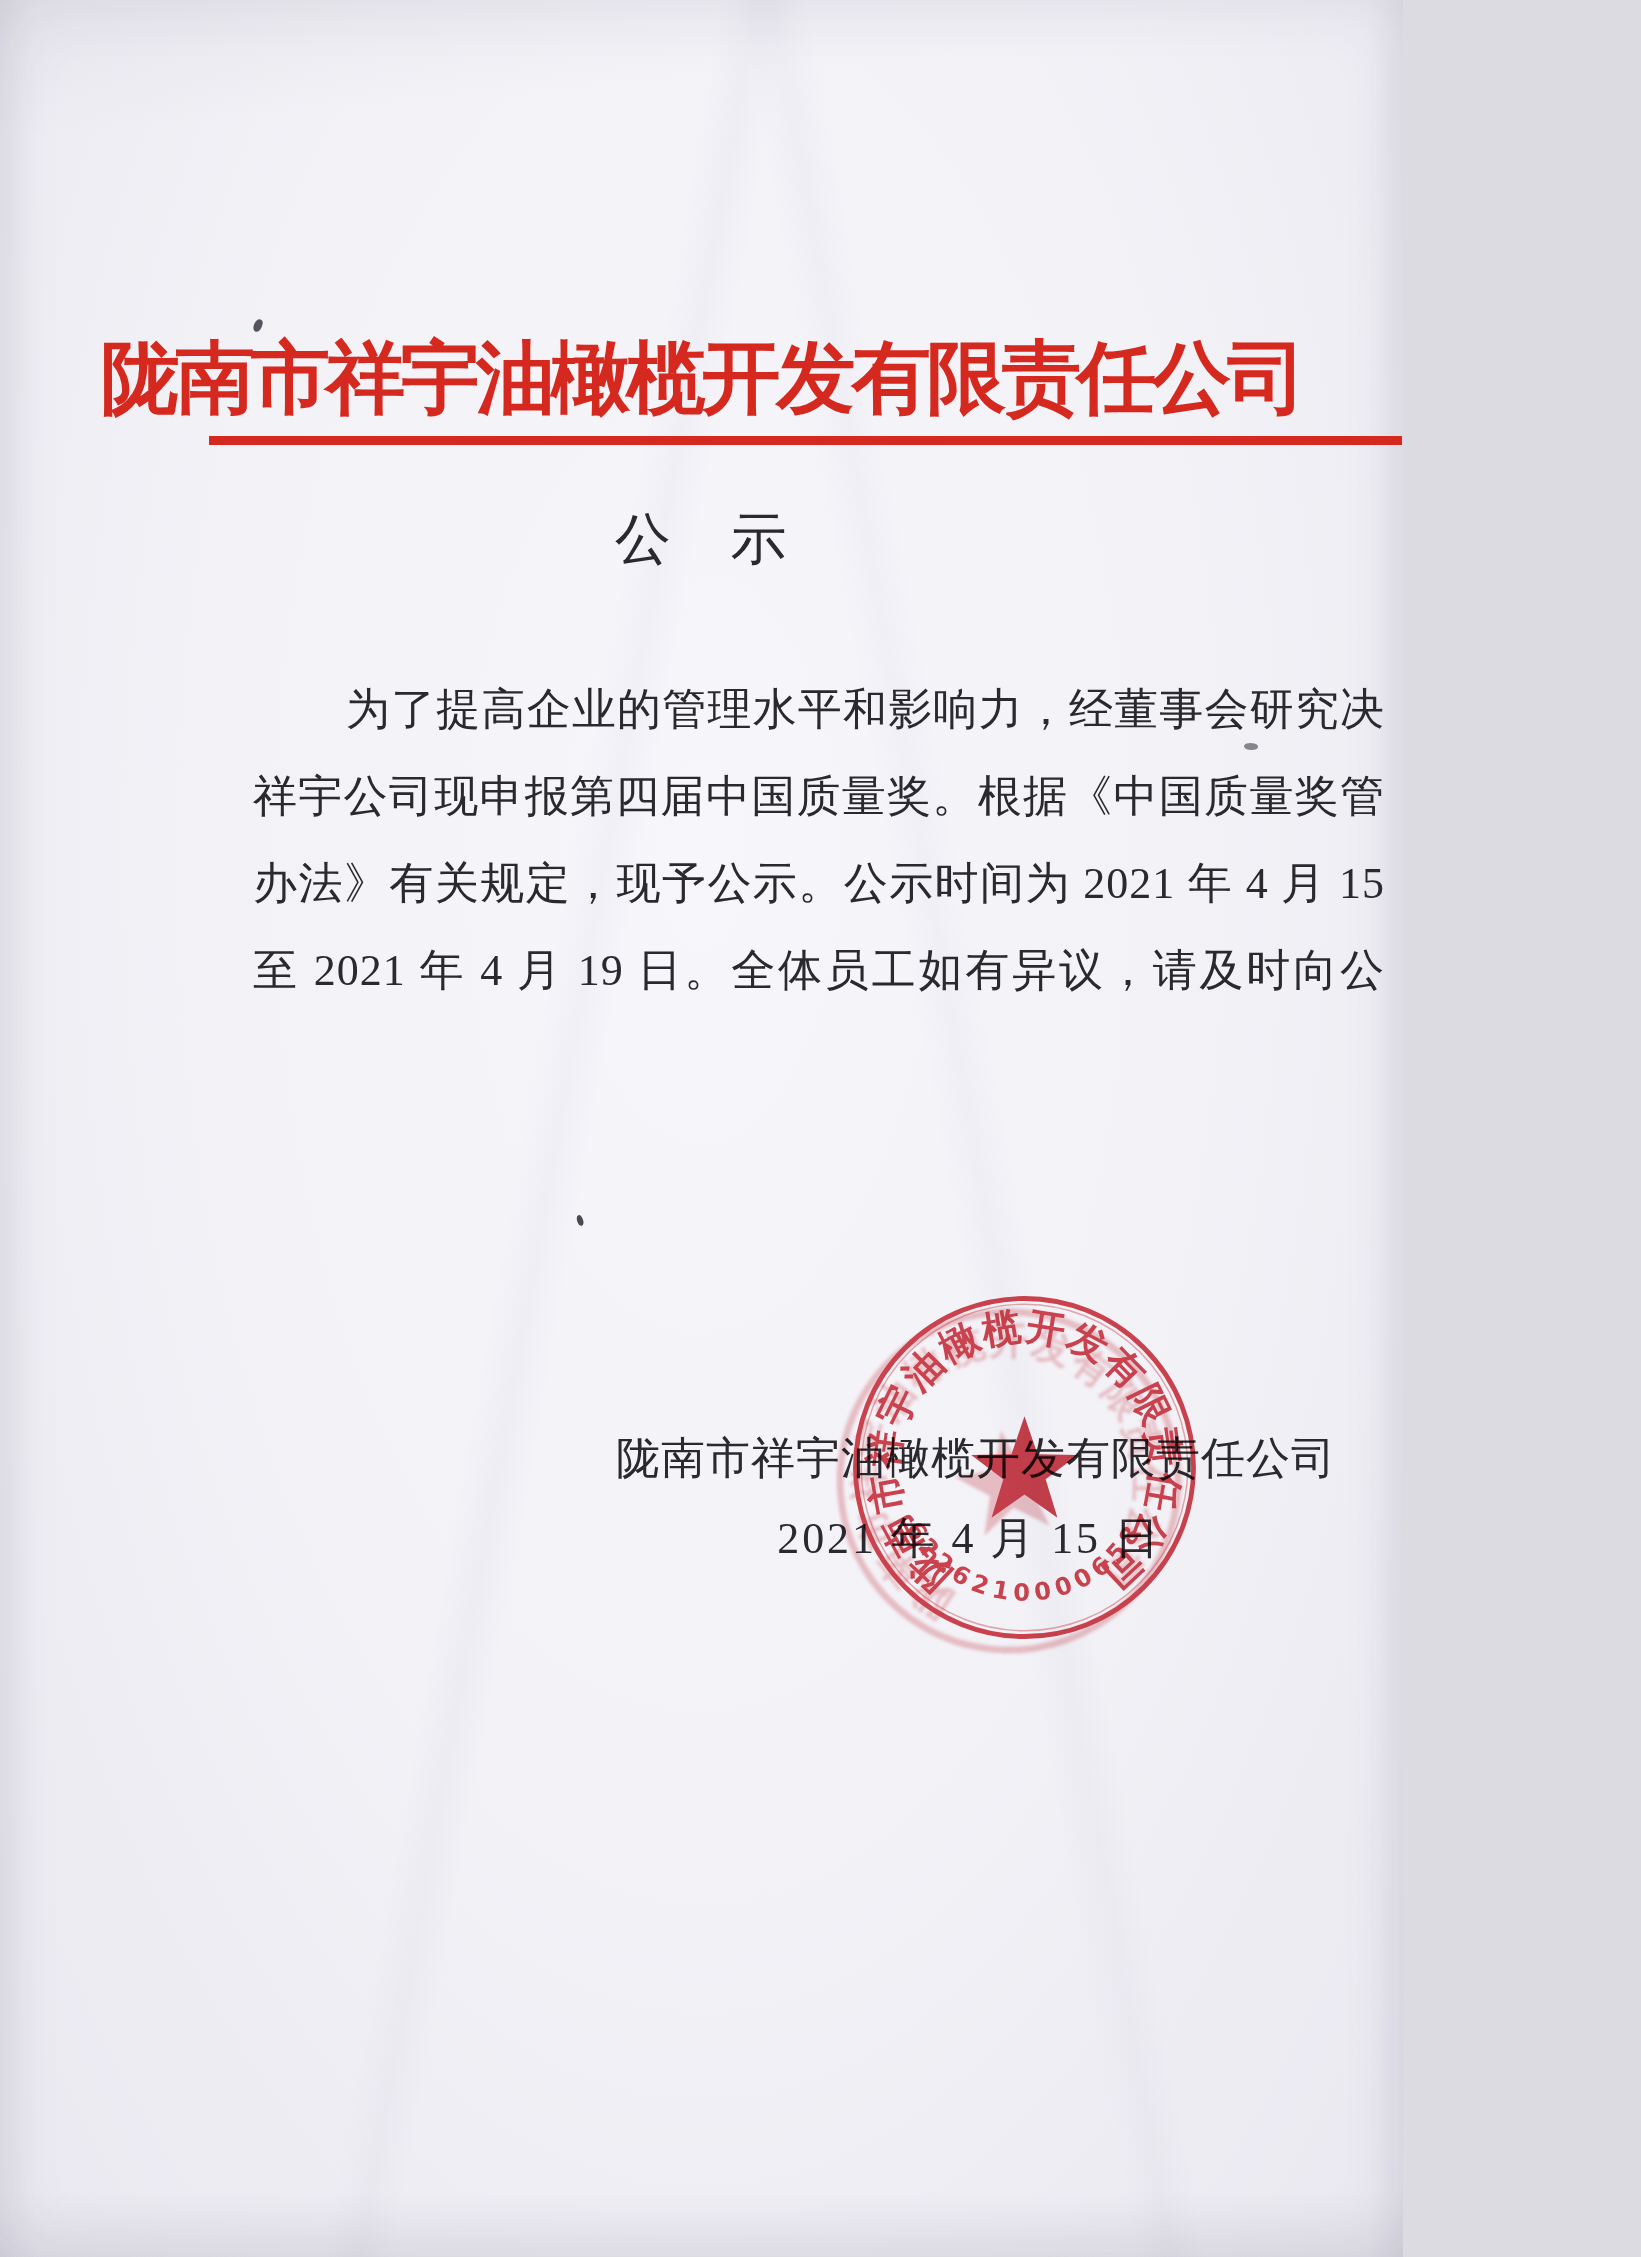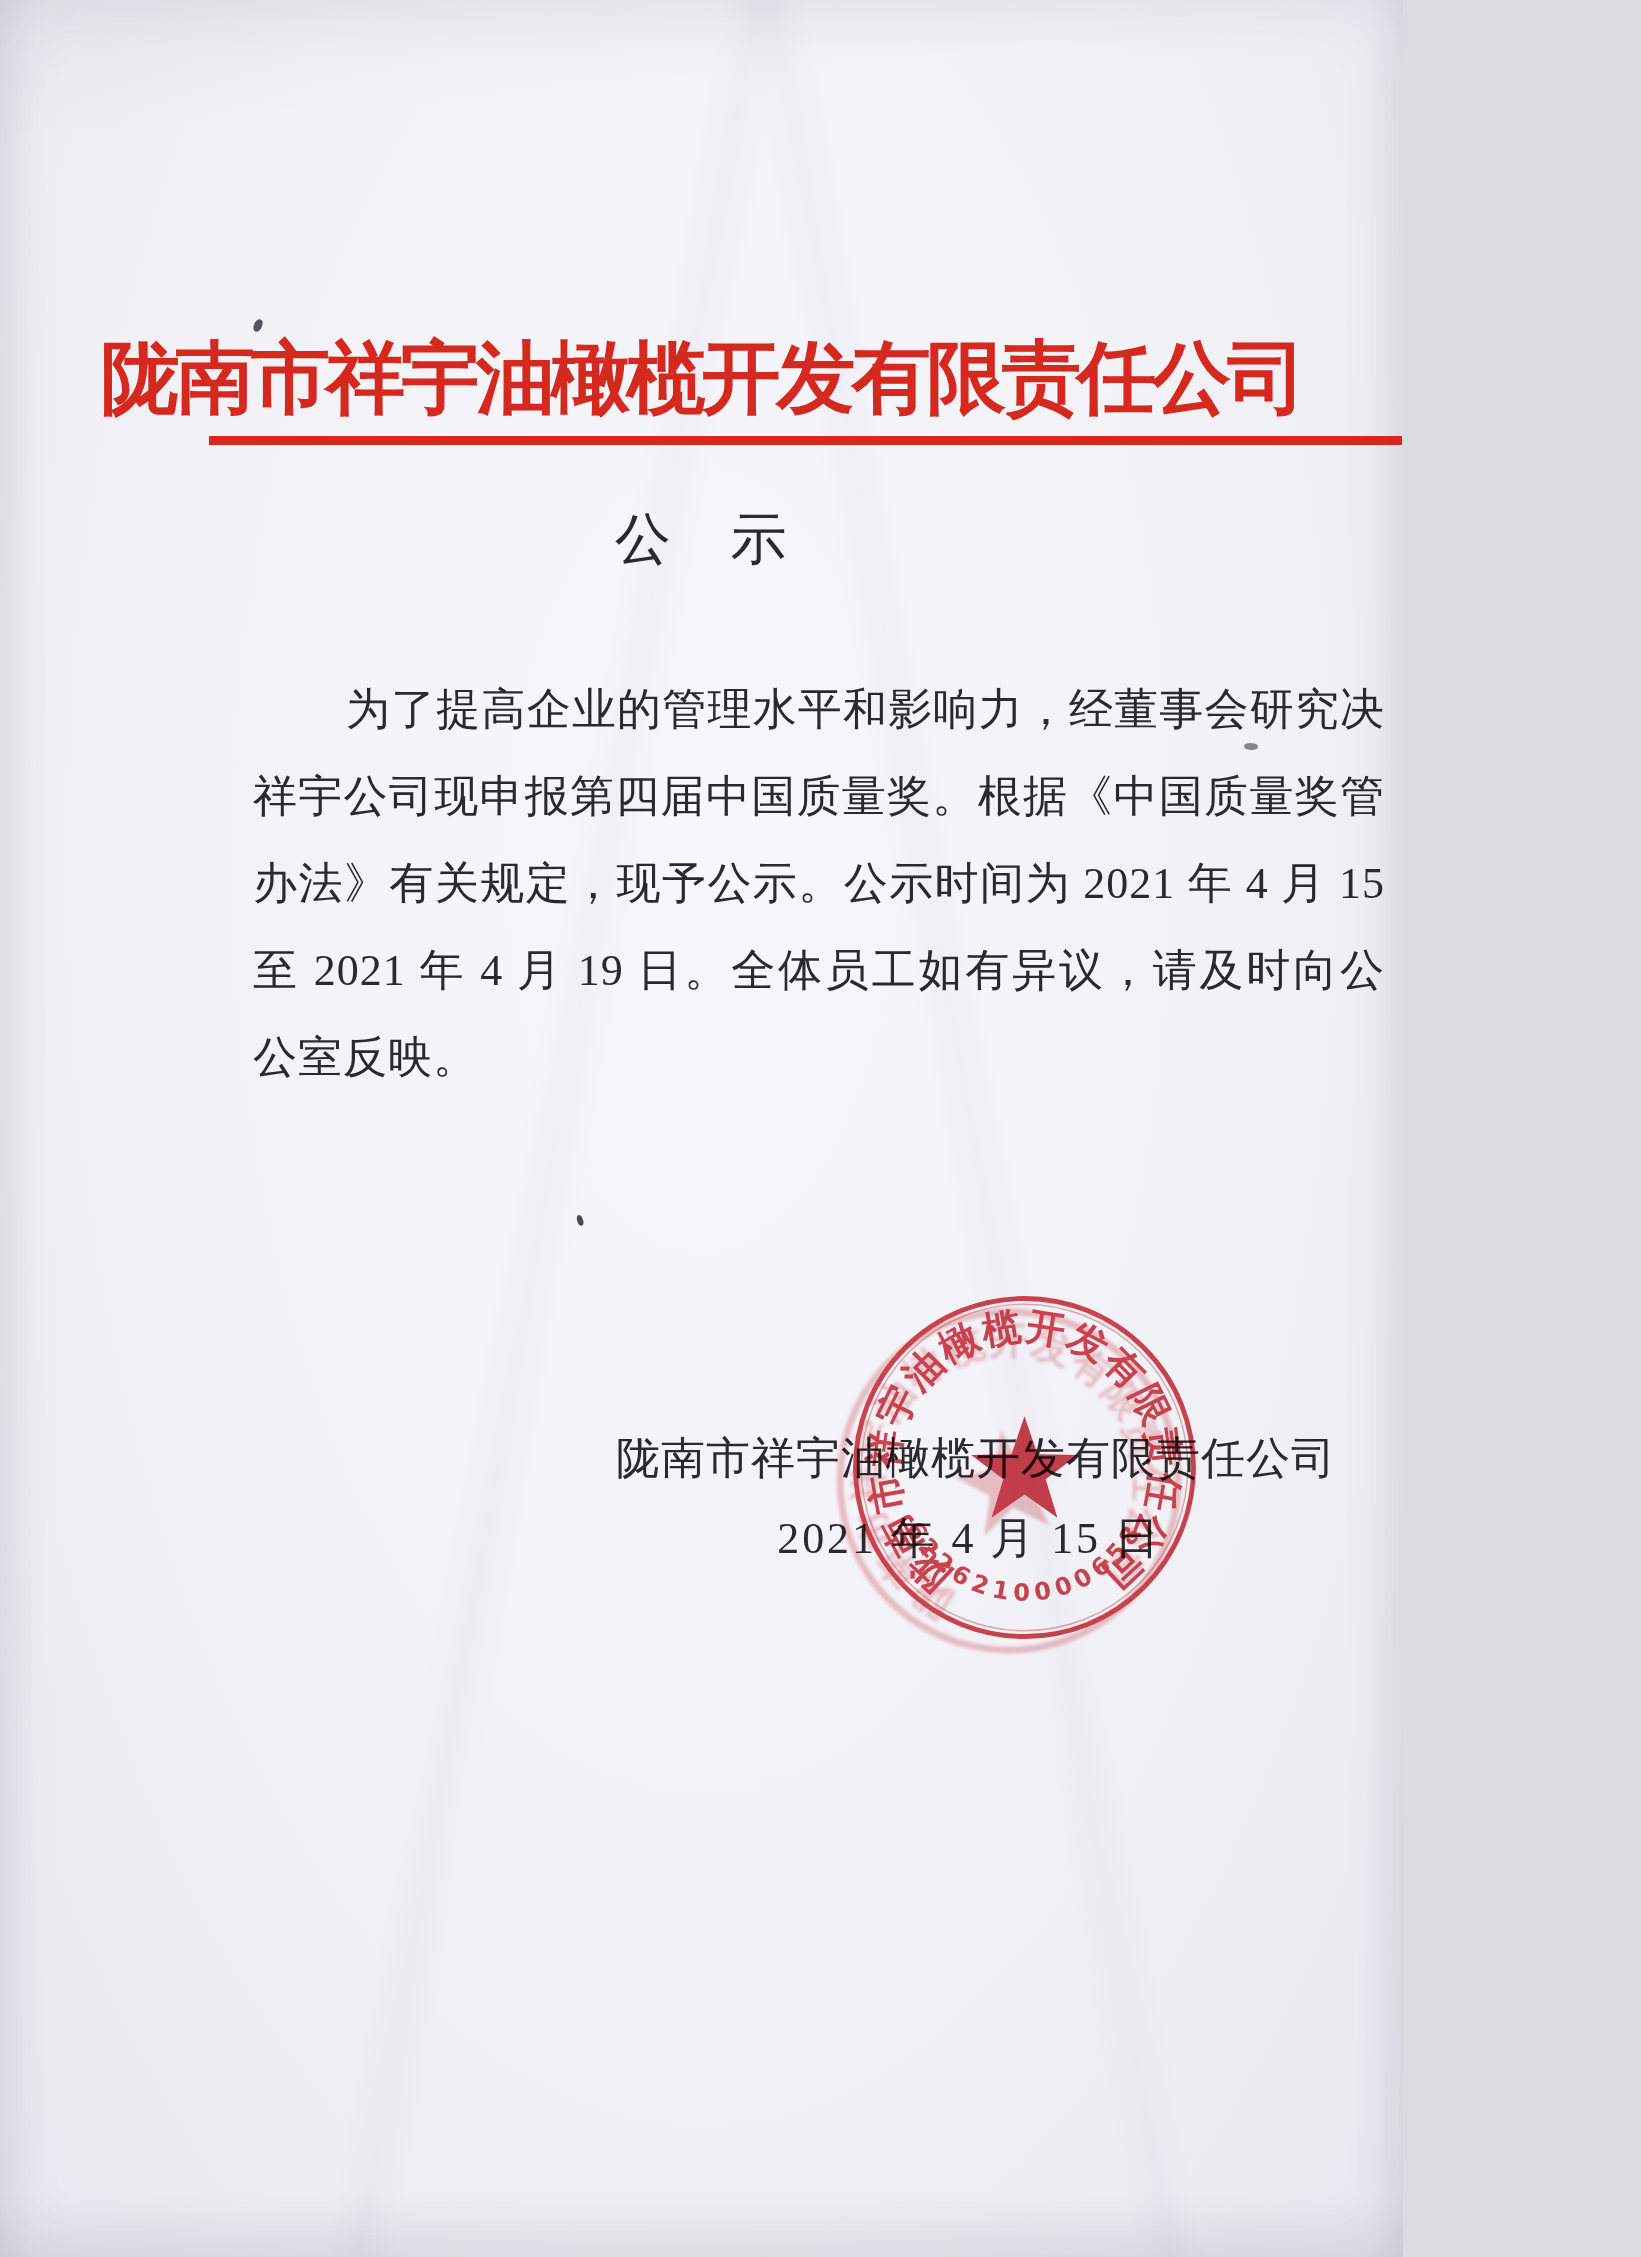--- a/index.html
+++ b/index.html
@@ -90,21 +90,20 @@
 
   <div class="title-underline"></div>
 
   <div class="notice-heading">公　示</div>
 
   <div class="notice-body">
     <div class="notice-line indent fill">为了提高企业的管理水平和影响力，经董事会研究决定，</div>
     <div class="notice-line fill">祥宇公司现申报第四届中国质量奖。根据《中国质量奖管理</div>
     <div class="notice-line fill">办法》有关规定，现予公示。公示时间为 2021 年 4 月 15 日</div>
     <div class="notice-line fill">至 2021 年 4 月 19 日。全体员工如有异议，请及时向公司办</div>
-    <div class="notice-line">公室反映。</div>
   </div>
 
   <div class="sign-block">
     <div class="signer">陇南市祥宇油橄榄开发有限责任公司</div>
     <div class="sign-date">2021 年 4 月 15 日</div>
   </div>
 
   <svg class="seal" viewBox="0 0 440 440">
     <defs>
       <path id="sealTopArc" d="M 220 352 A 132 132 0 1 1 220 88 A 132 132 0 1 1 220 352"></path>

